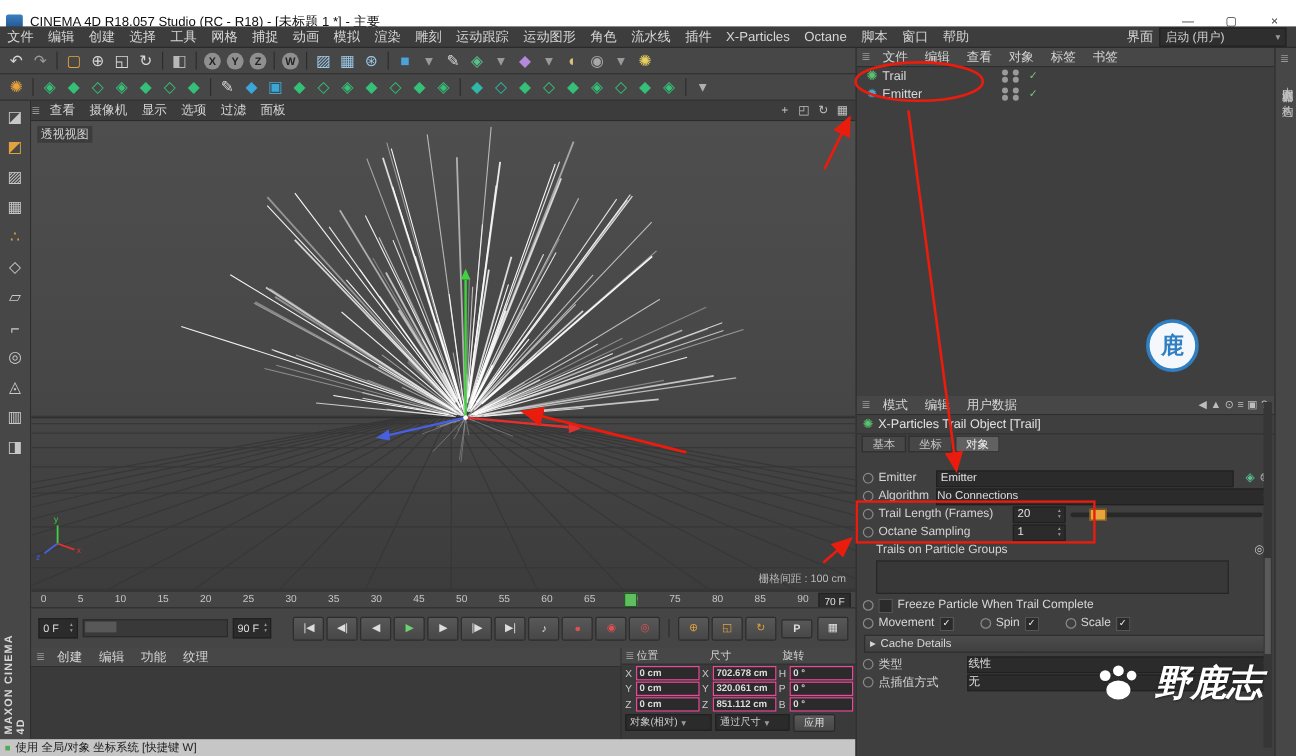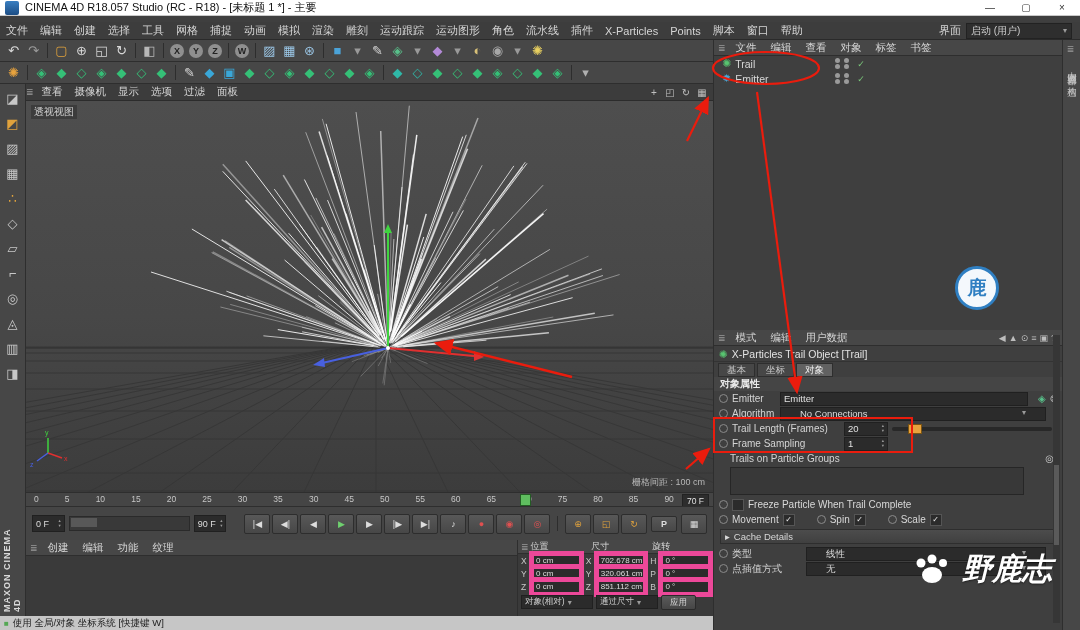--- a/index.html
+++ b/index.html
@@ -1,20 +1,20 @@
 <!DOCTYPE html>
 <html><head>
 <meta charset="utf-8">
 <style>
   html,body{margin:0;padding:0;background:#222;}
   .app{position:relative;width:1080px;height:630px;overflow:hidden;background:#3f3f3f;
        font-family:"Liberation Sans","DejaVu Sans",sans-serif;color:#d8d8d8;font-size:11px;}
   .abs{position:absolute;}
   
-  .titlebar{left:0;top:0;width:1080px;height:16px;background:#ffffff;color:#111;display:flex;align-items:center;border-bottom:1px solid #c9c9c9;box-sizing:border-box;}
+  .titlebar{left:0;top:0;width:1080px;height:38px;background:#ffffff;color:#111;display:flex;align-items:center;border-bottom:1px solid #c9c9c9;box-sizing:border-box;}
   .appicon{width:14px;height:14px;margin:0 6px 0 5px;border-radius:2px;background:linear-gradient(#3a7fc1,#1d4e85);color:#fff;font-size:7px;display:flex;align-items:center;justify-content:center;font-weight:bold;}
   .wincontrols{margin-left:auto;display:flex;height:22px;}
   .winbtn{width:36px;height:22px;display:flex;align-items:center;justify-content:center;font-size:10px;color:#333;}
   
   .menubar{left:0;top:22px;width:1080px;height:18px;background:#3d3d3d;border-bottom:1px solid #2a2a2a;display:flex;align-items:center;box-sizing:border-box;}
   .menuitem{padding:16px 6px;color:#d6d6d6;}
   .iface{margin-left:auto;display:flex;align-items:center;gap:5px;padding-right:8px;}
   .combo{background:#2e2e2e;border:1px solid #222;height:14px;display:flex;align-items:center;font-size:10px;padding:0 4px;gap:6px;color:#d0d0d0;}
   .caret{font-size:8px;color:#9a9a9a;}
   
@@ -49,21 +49,21 @@
   .tbtn{min-width:20px;height:18px;background:linear-gradient(#585858,#474747);border:1px solid #2d2d2d;border-radius:2px;display:flex;align-items:center;justify-content:center;font-size:9px;color:#ddd;padding:0 2px;}
   
   .matpanel{left:26px;top:540px;width:492px;height:76px;background:#3a3a3a;border-right:1px solid #2e2e2e;box-sizing:border-box;}
   .phead{height:16px;background:#474747;border-bottom:1px solid #2e2e2e;display:flex;align-items:center;font-size:10.5px;gap:2px;padding-left:4px;box-sizing:border-box;}
   .grip{color:#9a9a9a;font-size:9px;margin-right:2px;}
   .coordpanel{left:518px;top:540px;width:195px;height:76px;background:#3a3a3a;font-size:8.5px;box-sizing:border-box;}
   .chead{height:14px;background:#474747;border-bottom:1px solid #2e2e2e;display:flex;align-items:center;gap:0;padding-left:3px;box-sizing:border-box;font-size:9px;}
   .chead span.col{width:62px;}
   .crow{display:flex;align-items:center;height:13px;padding-left:3px;gap:2px;}
   .axl{width:7px;color:#c8c8c8;}
-  .cfld{width:47px;height:10px;background:#2b2b2b;border:5px solid #ec4899;font-size:8px;display:flex;align-items:center;padding:0 2px;color:#ddd;overflow:hidden;white-space:nowrap;}
+  .cfld{width:47px;height:10px;background:#2b2b2b;border:1px solid #ec4899;font-size:8px;display:flex;align-items:center;padding:0 2px;color:#ddd;overflow:hidden;white-space:nowrap;font-weight:bold;}
   .cbot{display:flex;align-items:flex-start;gap:3px;padding:2px 0 0 3px;}
   .ccombo{height:12px;background:#2b2b2b;border:1px solid #202020;display:flex;align-items:center;font-size:8.5px;padding:0 3px;gap:3px;color:#ccc;}
   .cbtn{height:13px;background:linear-gradient(#5a5a5a,#464646);border:1px solid #2a2a2a;border-radius:2px;font-size:8.5px;display:flex;align-items:center;padding:0 8px;color:#ddd;}
   
   .statusbar{left:0;top:616px;width:713px;height:14px;background:#c6c6c6;color:#1c1c1c;font-size:9.5px;display:flex;align-items:center;gap:4px;padding-left:4px;box-sizing:border-box;}
   
   .rightpanel{left:713px;top:40px;width:349px;height:590px;background:#3f3f3f;border-left:1px solid #2e2e2e;box-sizing:border-box;}
   .om-row{display:flex;align-items:center;height:15px;padding-left:8px;font-size:10.5px;gap:4px;}
   .om-name{width:96px;}
   .oicon{font-size:11px;}
@@ -85,21 +85,21 @@
   .alabel{width:108px;flex:none;color:#d4d4d4;}
   .fld{height:12px;background:#2b2b2b;border:1px solid #202020;display:flex;align-items:center;font-size:9.5px;padding:0 3px;color:#e0e0e0;gap:2px;}
   .grow{flex:1;margin-right:6px;}
   .numfld{width:36px;flex:none;}
   .slider{flex:1;height:4px;background:#282828;border-radius:2px;position:relative;margin-right:10px;}
   .shandle{position:absolute;top:-3px;width:14px;height:10px;background:#e8a33d;border:1px solid #7a5413;box-sizing:border-box;}
   .cb{width:10px;height:10px;background:#2b2b2b;border:1px solid #555;display:flex;align-items:center;justify-content:center;font-size:8px;color:#eee;flex:none;}
   .gbox{margin:1px 38px 2px 16px;height:26px;background:#383838;border:1px solid #262626;}
   .abtn{height:14px;margin:1px 0 2px 16px;padding:0 10px;background:linear-gradient(#5a5a5a,#464646);border:1px solid #2a2a2a;border-radius:2px;font-size:9.5px;display:inline-flex;align-items:center;color:#ddd;}
   .groupbar{height:13px;margin:2px 6px;background:linear-gradient(#4c4c4c,#404040);border:1px solid #2e2e2e;display:flex;align-items:center;gap:4px;padding-left:4px;font-size:9.5px;color:#d8d8d8;}
-  .dd{flex:1;height:12px;background:#2b2b2b;border:1px solid #202020;display:flex;font-size:9.5px;padding:0 19px;margin-right:16px;color:#ddd;}
+  .dd{flex:1;height:12px;background:#2b2b2b;border:1px solid #202020;display:flex;align-items:center;font-size:9.5px;padding:0 0;margin-right:4px;color:#ddd;}
   .dd .caret{margin-left:auto;}
   .ascroll{position:absolute;right:2px;top:295px;width:7px;height:288px;background:#363636;}
   .ascroll i{position:absolute;left:1px;top:130px;width:5px;height:80px;background:#5a5a5a;display:block;}
   
   .rightstrip{left:1062px;top:40px;width:18px;height:590px;background:#474747;border-left:1px solid #2e2e2e;display:flex;flex-direction:column;align-items:center;padding-top:4px;gap:10px;box-sizing:border-box;}
   .vtab{writing-mode:vertical-rl;font-size:9.5px;color:#c2c2c2;letter-spacing:1px;}
   
   .overlay{position:absolute;left:0;top:0;z-index:80;pointer-events:none;}
   .wm{position:absolute;left:912px;top:549px;display:flex;align-items:center;gap:8px;z-index:60;color:#fff;font-style:italic;}
   .wmtext{font-size:30px;font-weight:bold;text-shadow:0 1px 2px rgba(0,0,0,.5);}
@@ -130,21 +130,21 @@
     <span class="menuitem">动画</span>
     <span class="menuitem">模拟</span>
     <span class="menuitem">渲染</span>
     <span class="menuitem">雕刻</span>
     <span class="menuitem">运动跟踪</span>
     <span class="menuitem">运动图形</span>
     <span class="menuitem">角色</span>
     <span class="menuitem">流水线</span>
     <span class="menuitem">插件</span>
     <span class="menuitem">X-Particles</span>
-    <span class="menuitem">Points</span>
+    <span class="menuitem">Octane</span>
     <span class="menuitem">脚本</span>
     <span class="menuitem">窗口</span>
     <span class="menuitem">帮助</span>
     <div class="iface">
       <span>界面</span>
       <div class="combo" style="width:96px">
         <span>启动 (用户)</span>
         <span class="caret" style="margin-left:auto">▾</span>
       </div>
     </div>
@@ -614,21 +614,20 @@
     </div>
     <div class="attr-title">
       <span style="color:#58c470">✺</span>
       <span>X-Particles Trail Object [Trail]</span>
     </div>
     <div class="attr-tabs">
       <span class="atab">基本</span>
       <span class="atab">坐标</span>
       <span class="atab active">对象</span>
     </div>
-    <div class="attr-section">对象属性</div>
 
     <div class="attr-body">
       <div class="arow">
         <span class="pdot"></span>
         <span class="alabel" style="width:44px">Emitter</span>
         <div class="fld grow">
             <span>Emitter</span>
           </div>
         <span style="color:#58c08a;font-size:10px">◈</span>
         <span style="color:#b8b8b8;font-size:10px;margin-right:4px">⊗</span>
@@ -650,21 +649,21 @@
               <i>▴</i>
               <i>▾</i>
             </span>
         </div>
         <div class="slider">
             <div class="shandle" style="left:10%"></div>
           </div>
       </div>
       <div class="arow">
         <span class="pdot"></span>
-        <span class="alabel">Frame Sampling</span>
+        <span class="alabel">Octane Sampling</span>
         <div class="fld numfld">
           <span>1</span>
           <span class="stepcol">
               <i>▴</i>
               <i>▾</i>
             </span>
         </div>
         <div style="flex:1"></div>
       </div>
       <div class="arow">

